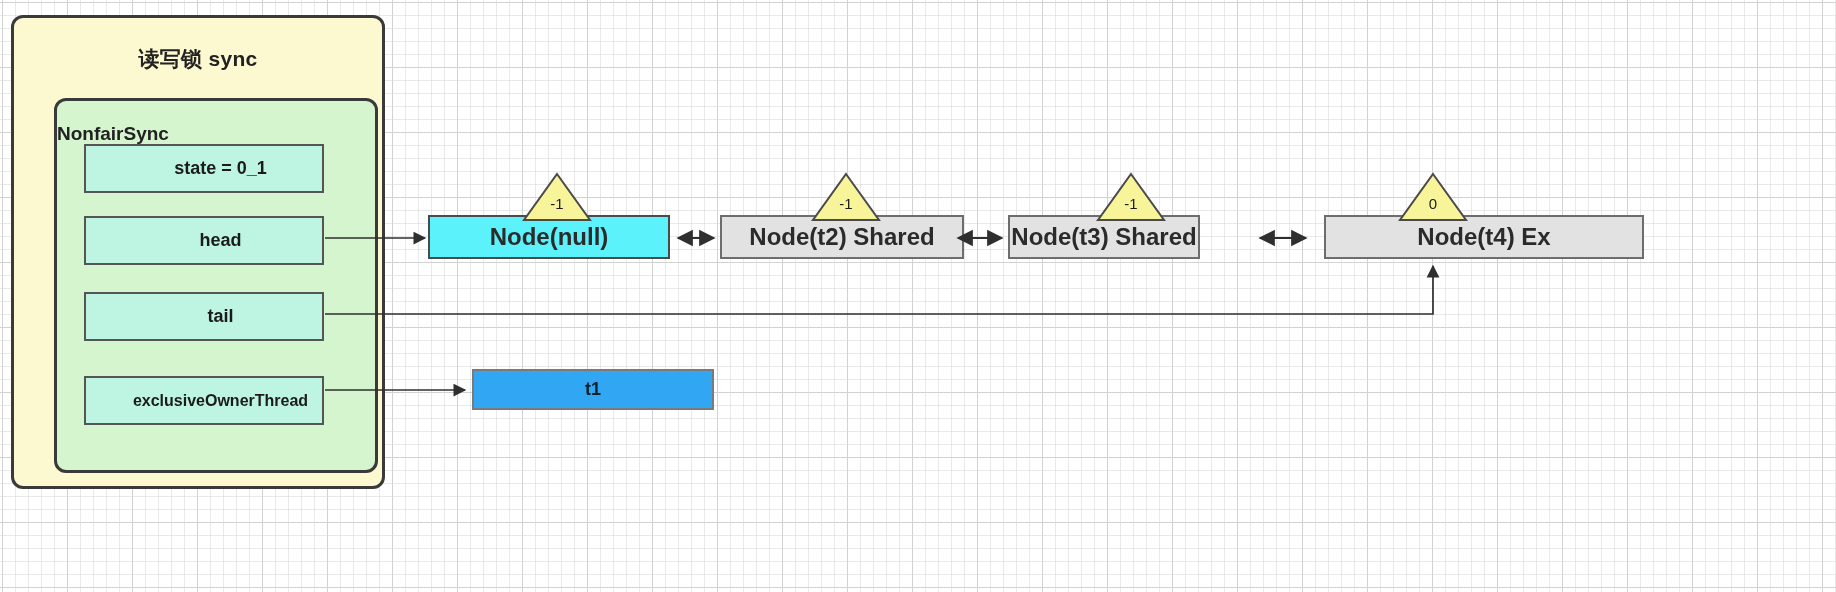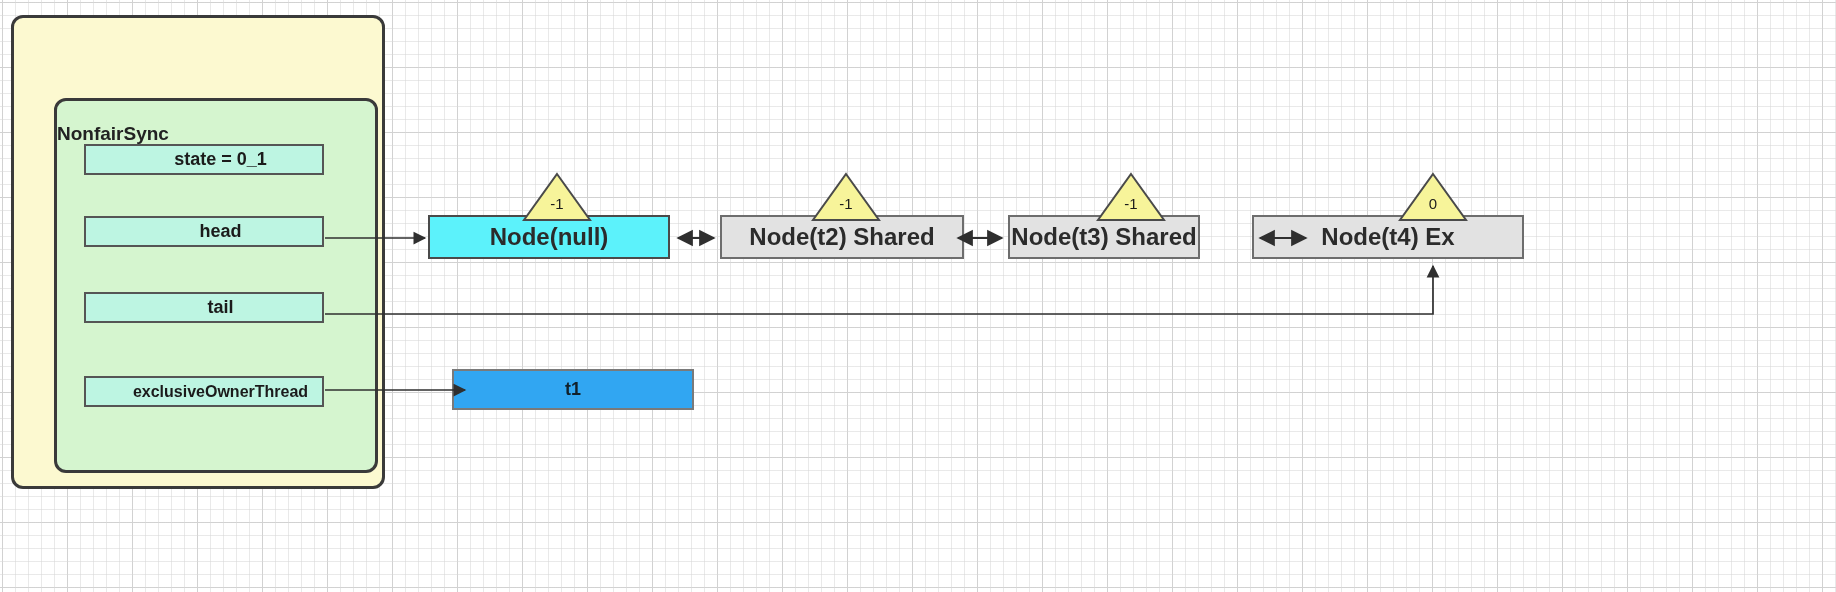--- a/index.html
+++ b/index.html
@@ -67,21 +67,21 @@
     font-size: 19px;
     font-weight: bold;
     color: #222222;
   }
 
   
   .field {
     position: absolute;
     left: 84px;
     width: 240px;
-    height: 31px;
+    height: 49px;
     background: #bdf5e2;
     border: 2px solid #555555;
     box-sizing: border-box;
     display: flex;
     align-items: center;
     justify-content: center;
     font-size: 18px;
     font-weight: bold;
     color: #1b1b1b;
     padding-left: 33px;
@@ -107,21 +107,21 @@
     background: #e2e2e2;
   }
   .node-head {
     left: 428px;
     width: 242px;
     background: #5cf2fb;
     border-color: #4a4a4a;
   }
   .node-t2 { left: 720px; width: 244px; }
   .node-t3 { left: 1008px; width: 192px; }
-  .node-t4 { left: 1252px; width: 272px; }
+  .node-t4 { left: 1324px; width: 320px; }
 
   
   .ws-tri {
     position: absolute;
     width: 70px;
     height: 50px;
     top: 172px;
   }
   .ws-tri svg { display: block; overflow: visible; }
   .ws-label {
@@ -135,21 +135,21 @@
     color: #1b1b1b;
   }
   .tri-1 { left: 522px; }
   .tri-2 { left: 811px; }
   .tri-3 { left: 1096px; }
   .tri-4 { left: 1398px; }
 
   
   .thread-box {
     position: absolute;
-    left: 452px;
+    left: 472px;
     top: 369px;
     width: 242px;
     height: 41px;
     background: #31a6f2;
     border: 2px solid #7a7a7a;
     box-sizing: border-box;
     display: flex;
     align-items: center;
     justify-content: center;
     font-size: 18px;
@@ -166,20 +166,21 @@
     height: 592px;
     pointer-events: none;
   }
 </style>
 </head>
 <body>
 
 <div id="canvas">
 
   <div class="sync-box">
+    <div class="sync-title">读写锁 sync</div>
 
     <div class="nonfair-box">
       <div class="nonfair-title">NonfairSync</div>
     </div>
   </div>
 
   <div class="field field-state">
     <span>state = 0_1</span>
   </div>
   <div class="field field-head">

